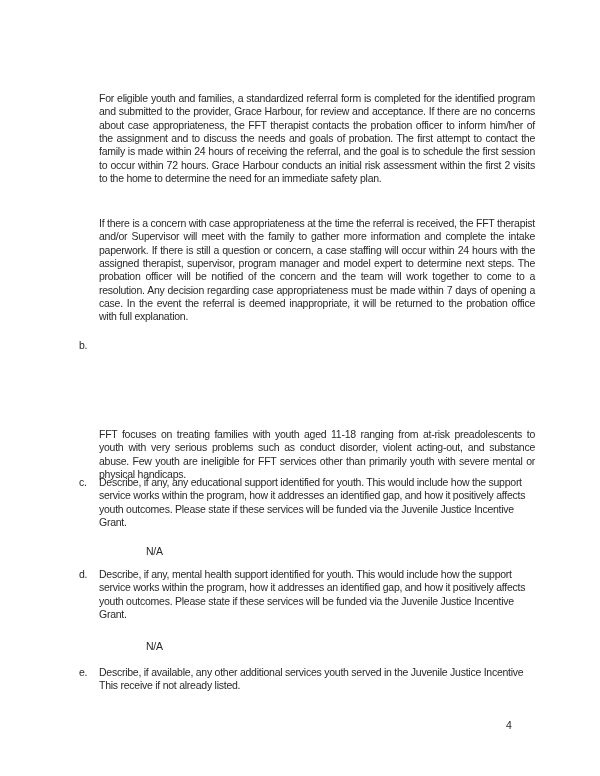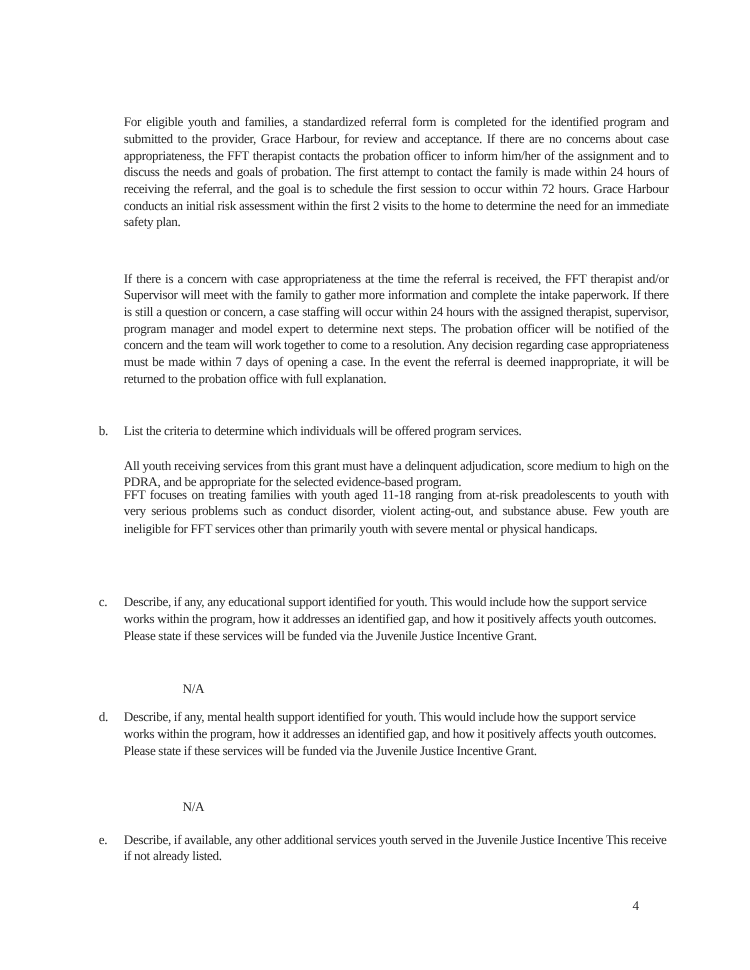--- a/index.html
+++ b/index.html
@@ -5,21 +5,21 @@
   html, body {
     margin: 0;
     padding: 0;
     background: #ffffff;
   }
   .page {
     position: relative;
     width: 600px;
     height: 776px;
     background: #ffffff;
-    font-family: Liberation Serif, serif;
+    font-family: Liberation Sans, sans-serif;
     font-size: 10.5px;
     line-height: 13.35px;
     letter-spacing: -0.25px;
     color: #282828;
     overflow: hidden;
   }
   .para, .item {
     position: absolute;
     left: 99px;
     width: 436px;
@@ -45,26 +45,24 @@
 <body>
 
 <div class="page">
 
   <p class="para justify" style="top:92px">For eligible youth and families, a standardized referral form is completed for the identified program and submitted to the provider, Grace Harbour, for review and acceptance. If there are no concerns about case appropriateness, the FFT therapist contacts the probation officer to inform him/her of the assignment and to discuss the needs and goals of probation.  The first attempt to contact the family is made within 24 hours of receiving the referral, and the goal is to schedule the first session to occur within 72 hours. Grace Harbour conducts an initial risk assessment within the first 2 visits to the home to determine the need for an immediate safety plan.</p>
 
   <p class="para justify" style="top:217px">If there is a concern with case appropriateness at the time the referral is received, the FFT therapist and/or Supervisor will meet with the family to gather more information and complete the intake paperwork.  If there is still a question or concern, a case staffing will occur within 24 hours with the assigned therapist, supervisor, program manager and model expert to determine next steps. The probation officer will be notified of the concern and the team will work together to come to a resolution.  Any decision regarding case appropriateness must be made within 7 days of opening a case. In the event the referral is deemed inappropriate, it will be returned to the probation office with full explanation.</p>
 
   <div class="item" style="top:339px">
     <span class="marker">b.</span>
-    <span>List the criteria to determine which individuals will be offered program services.</span>
   </div>
 
-  <p class="para justify" style="top:367px">All youth receiving services from this grant must have a delinquent adjudication, score medium to high on the PDRA, and be appropriate for the selected evidence-based program.</p>
 
-  <p class="para justify" style="top:390px">FFT focuses on treating families with youth aged 11-18 ranging from at-risk preadolescents to youth with very serious problems such as conduct disorder, violent acting-out, and substance abuse.  Few youth are ineligible for FFT services other than primarily youth with severe mental or physical handicaps.</p>
+  <p class="para justify" style="top:428px">FFT focuses on treating families with youth aged 11-18 ranging from at-risk preadolescents to youth with very serious problems such as conduct disorder, violent acting-out, and substance abuse.  Few youth are ineligible for FFT services other than primarily youth with severe mental or physical handicaps.</p>
 
   <div class="item" style="top:476px">
     <span class="marker">c.</span>
     <span>Describe, if any, any educational support identified for youth. This would include how the support service works within the program, how it addresses an identified gap, and how it positively affects youth outcomes. Please state if these services will be funded via the Juvenile Justice Incentive Grant.</span>
   </div>
 
   <p class="para na" style="top:545px">N/A</p>
 
   <div class="item" style="top:568px">
     <span class="marker">d.</span>

